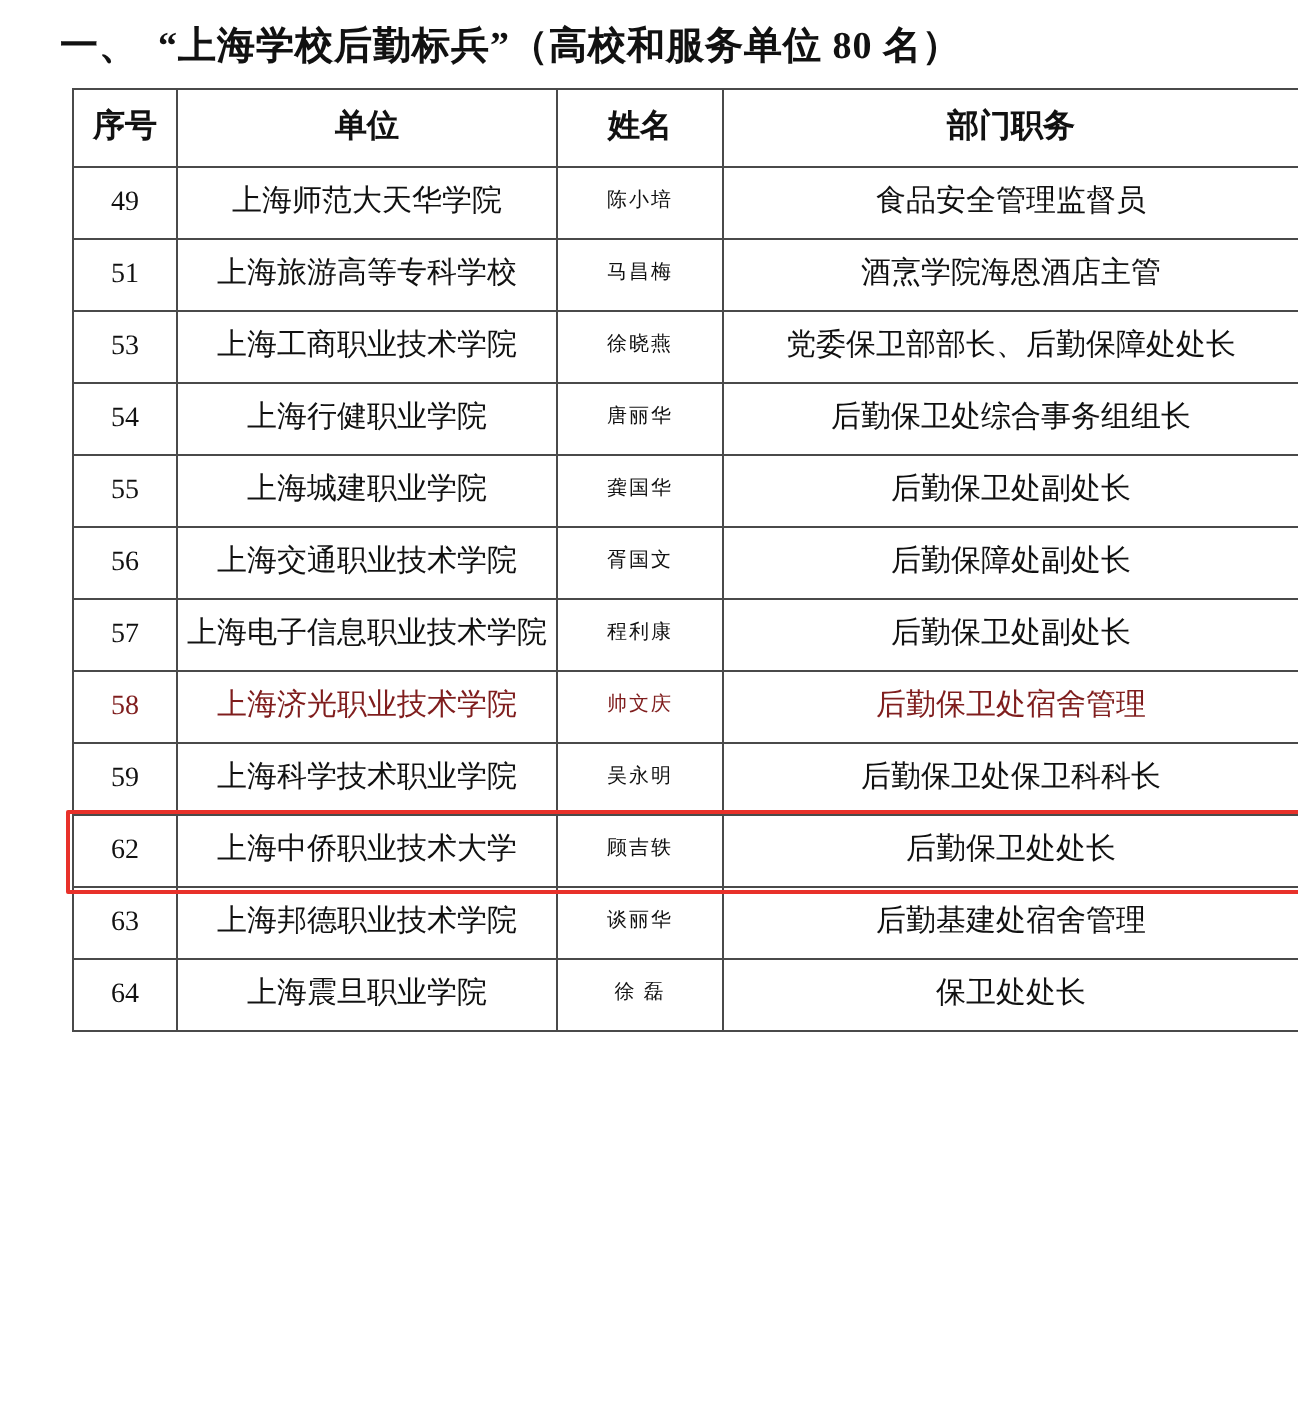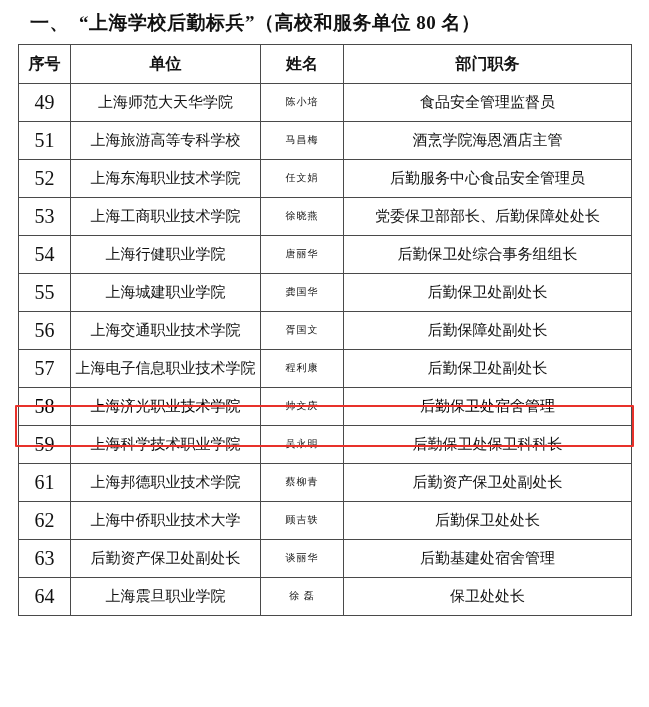--- a/index.html
+++ b/index.html
@@ -26,21 +26,21 @@
     font-weight: bold;
     letter-spacing: 0.5px;
     padding: 10px 0 8px 30px;
     white-space: nowrap;
     color: #111111;
   }
   .doc-title .num {
     margin-right: 10px;
   }
   .table-wrap {
-    margin: 0 18px 0 18px;
+    margin: 0 18px 0 36px;
     position: relative;
   }
   table.roster {
     border-collapse: collapse;
     width: 613px;
     table-layout: fixed;
   }
   table.roster th,
   table.roster td {
     border: 1px solid #4a4a4a;
@@ -55,27 +55,27 @@
     font-weight: bold;
     font-size: 16px;
     padding: 9px 2px;
   }
   col.c-seq { width: 52px; }
   col.c-unit { width: 190px; }
   col.c-name { width: 83px; }
   col.c-post { width: 288px; }
 
   tbody tr { height: 36px; }
-  tbody td.seq { font-size: 20px; }
+  tbody td.seq { font-size: 14px; }
   tbody td.unit { font-size: 15px; }
   tbody td.name { font-size: 10px; letter-spacing: 1px; }
   tbody td.post { font-size: 15px; }
 
   tr.highlight td {
-    color: #000000;
+    color: #7f1d1d;
     border-color: #4a4a4a;
   }
   
   .hl-box {
     position: absolute;
     left: -3px;
     width: 619px;
     border: 2px solid #e8312a;
     box-sizing: border-box;
     pointer-events: none;
@@ -114,26 +114,20 @@
             <td class="name">陈小培</td>
             <td class="post">食品安全管理监督员</td>
           </tr>
           <tr>
             <td class="seq">51</td>
             <td class="unit">上海旅游高等专科学校</td>
             <td class="name">马昌梅</td>
             <td class="post">酒烹学院海恩酒店主管</td>
           </tr>
           <tr>
-            <td class="seq">52</td>
-            <td class="unit">上海东海职业技术学院</td>
-            <td class="name">任文娟</td>
-            <td class="post">后勤服务中心食品安全管理员</td>
-          </tr>
-          <tr>
             <td class="seq">53</td>
             <td class="unit">上海工商职业技术学院</td>
             <td class="name">徐晓燕</td>
             <td class="post">党委保卫部部长、后勤保障处处长</td>
           </tr>
           <tr>
             <td class="seq">54</td>
             <td class="unit">上海行健职业学院</td>
             <td class="name">唐丽华</td>
             <td class="post">后勤保卫处综合事务组组长</td>
@@ -162,34 +156,28 @@
             <td class="name">帅文庆</td>
             <td class="post">后勤保卫处宿舍管理</td>
           </tr>
           <tr>
             <td class="seq">59</td>
             <td class="unit">上海科学技术职业学院</td>
             <td class="name">吴永明</td>
             <td class="post">后勤保卫处保卫科科长</td>
           </tr>
           <tr>
-            <td class="seq">61</td>
-            <td class="unit">上海邦德职业技术学院</td>
-            <td class="name">蔡柳青</td>
-            <td class="post">后勤资产保卫处副处长</td>
-          </tr>
-          <tr>
             <td class="seq">62</td>
             <td class="unit">上海中侨职业技术大学</td>
             <td class="name">顾吉轶</td>
             <td class="post">后勤保卫处处长</td>
           </tr>
           <tr>
             <td class="seq">63</td>
-            <td class="unit">后勤资产保卫处副处长</td>
+            <td class="unit">上海邦德职业技术学院</td>
             <td class="name">谈丽华</td>
             <td class="post">后勤基建处宿舍管理</td>
           </tr>
           <tr>
             <td class="seq">64</td>
             <td class="unit">上海震旦职业学院</td>
             <td class="name">徐  磊</td>
             <td class="post">保卫处处长</td>
           </tr>
         </tbody>

